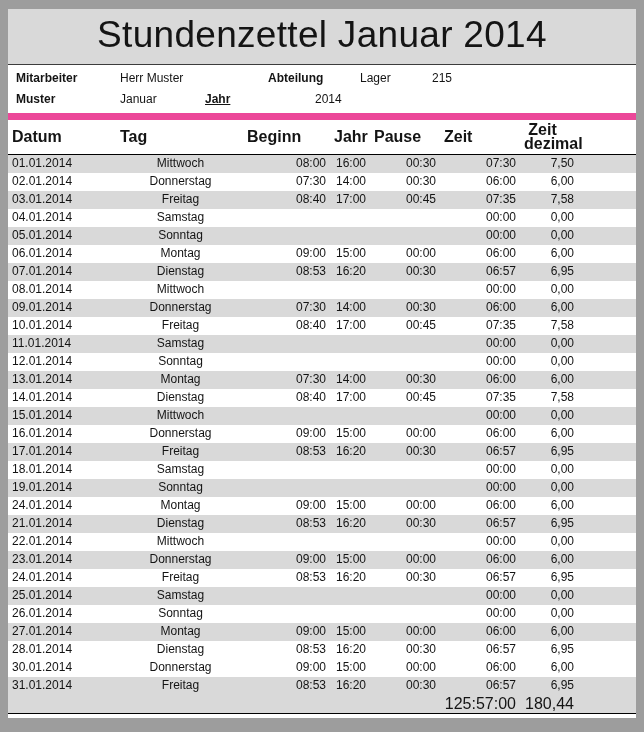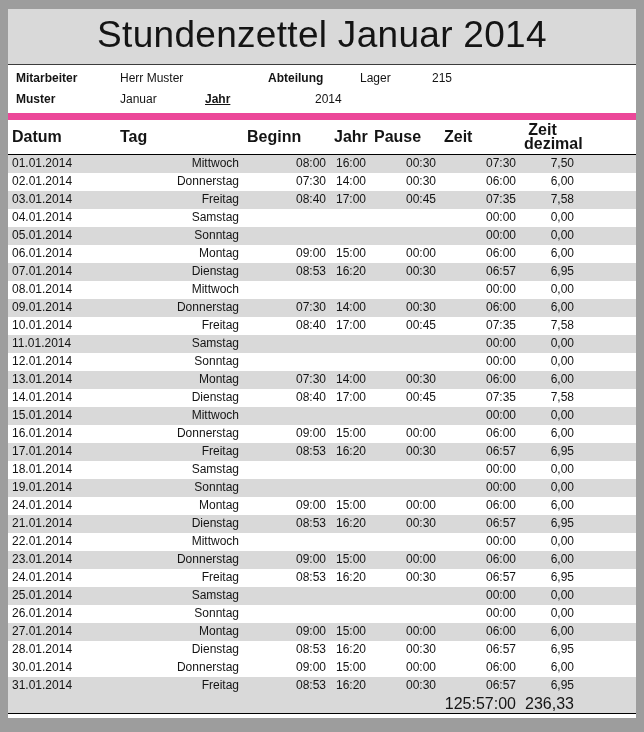--- a/index.html
+++ b/index.html
@@ -58,21 +58,21 @@
   }
   thead th:nth-child(7) { text-align:center; padding-right:75px; }
   td {
     font-size:12px;
     padding:2.5px 4px;
     line-height:13px;
     white-space:nowrap;
     overflow:hidden;
   }
   td:nth-child(1) { }
-  td:nth-child(2) { text-align:right; padding-left:6px;margin-top:29px; }
+  td:nth-child(2) { text-align:center; padding-left:6px;margin-top:29px; }
   td:nth-child(n+3) { text-align:right; }
   td:nth-child(7) { padding-right:62px; }
   tbody tr.striped td { background: var(--stripe-bg, #d9d9d9); }
   tfoot td {
     background: var(--stripe-bg, #d9d9d9);
     border-bottom:1.5px solid #000;
     font-size:16px;
   }
 </style>
 </head>
@@ -394,18 +394,18 @@
         </tr>
       </tbody>
     <tfoot>
       <tr>
         <td></td>
         <td></td>
         <td></td>
         <td></td>
         <td></td>
         <td>125:57:00</td>
-        <td>236,33</td>
+        <td>180,44</td>
       </tr>
     </tfoot>
   </table>
 
 </div>
 
 </body></html>

